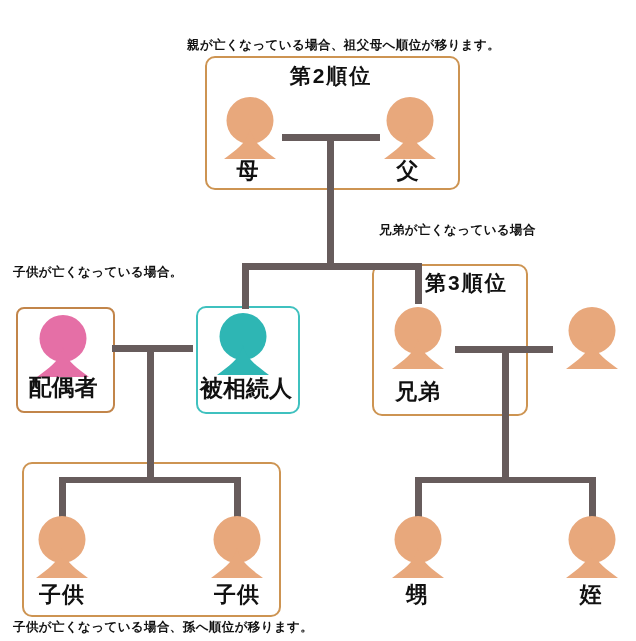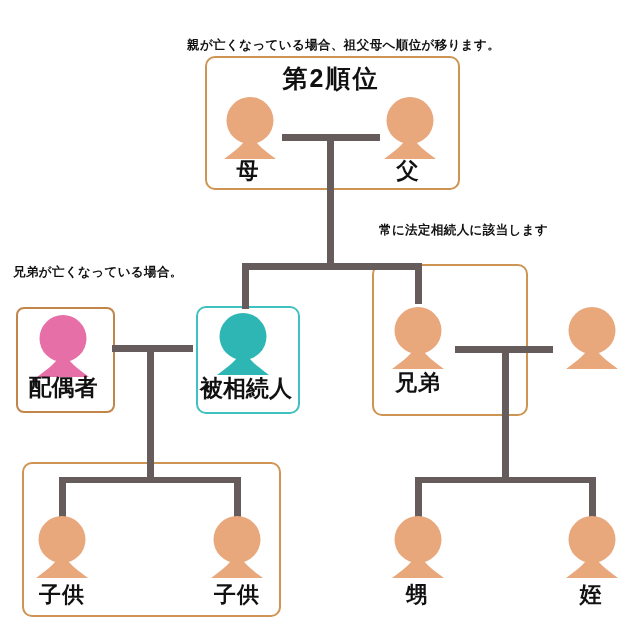--- a/index.html
+++ b/index.html
@@ -10,46 +10,47 @@
   .note{
     position:absolute;font-size:12.5px;font-weight:700;letter-spacing:.4px;
     line-height:21.5px;color:#111111;white-space:nowrap;
   }
   .gbox{
     position:absolute;border:2px solid #cd9452;border-radius:10px;background:transparent;
   }
   .sbox{position:absolute;border:2px solid #c2854a;border-radius:8px;background:transparent;}
   .dbox{position:absolute;border:2.5px solid #3fc1bf;border-radius:10px;background:transparent;}
   .rank-title{
-    position:absolute;font-size:25px;font-weight:700;letter-spacing:2px;
+    position:absolute;font-size:21px;font-weight:700;letter-spacing:2px;
     color:#111111;white-space:nowrap;
   }
   .centered{transform:translateX(-50%);}
   .ln{position:absolute;background:#675c5c;}
   .person{position:absolute;display:block;}
   .plabel{
     position:absolute;transform:translateX(-50%);font-size:22px;font-weight:700;
     letter-spacing:1px;color:#111111;white-space:nowrap;
   }
 </style>
 </head>
 <body>
 
 <div id="stage">
 
   <div class="note" style="left:187px;top:35px">親が亡くなっている場合、祖父母へ順位が移ります。</div>
 
   <div class="note" style="left:13px;top:262px">
-    <div>兄弟が亡くなっている場合。</div>
+    <div>子供が亡くなっている場合。</div>
   </div>
 
   <div class="note" style="left:379px;top:220px">
-    <div>常に法定相続人に該当します</div>
+    <div>兄弟が亡くなっている場合</div>
   </div>
 
+  <div class="note" style="left:13px;top:617px">子供が亡くなっている場合、孫へ順位が移ります。</div>
 
   <div class="gbox" style="left:205px;top:56px;width:251px;height:130px"></div>
   <div class="gbox" style="left:372px;top:264px;width:152px;height:148px"></div>
   <div class="gbox" style="left:22px;top:462px;width:255px;height:151px"></div>
   <div class="sbox" style="left:16px;top:307px;width:95px;height:102px"></div>
   <div class="dbox" style="left:196px;top:306px;width:100px;height:104px"></div>
 
   <div class="ln" style="left:282px;top:134px;width:98px;height:7px"></div>
   <div class="ln" style="left:327px;top:134px;width:7px;height:136px"></div>
   <div class="ln" style="left:242px;top:263px;width:180px;height:7px"></div>
@@ -60,20 +61,21 @@
   <div class="ln" style="left:59px;top:477px;width:182px;height:6px"></div>
   <div class="ln" style="left:59px;top:477px;width:7px;height:41px"></div>
   <div class="ln" style="left:234px;top:477px;width:7px;height:41px"></div>
   <div class="ln" style="left:455px;top:346px;width:98px;height:7px"></div>
   <div class="ln" style="left:502px;top:346px;width:7px;height:134px"></div>
   <div class="ln" style="left:415px;top:477px;width:181px;height:6px"></div>
   <div class="ln" style="left:415px;top:477px;width:7px;height:41px"></div>
   <div class="ln" style="left:589px;top:477px;width:7px;height:41px"></div>
 
   <div class="rank-title centered" style="left:331px;top:62px">第2順位</div>
+  <div class="rank-title" style="left:425px;top:269px">第3順位</div>
 
   <svg class="person" style="left:220px;top:97px" width="60" height="62" viewBox="0 0 60 62">
     <g fill="#e8a87c">
         <circle cx="30" cy="23.5" r="23.5"></circle>
         <path d="M30,32 C33,44 40,50 52,59 L56,62 L4,62 L8,59 C20,50 27,44 30,32 Z"></path>
       </g>
   </svg>
   <svg class="person" style="left:380px;top:97px" width="60" height="62" viewBox="0 0 60 62">
     <g fill="#e8a87c">
         <circle cx="30" cy="23.5" r="23.5"></circle>
@@ -126,19 +128,19 @@
     <g fill="#e8a87c">
         <circle cx="30" cy="23.5" r="23.5"></circle>
         <path d="M30,32 C33,44 40,50 52,59 L56,62 L4,62 L8,59 C20,50 27,44 30,32 Z"></path>
       </g>
   </svg>
 
   <div class="plabel" style="left:248px;top:156px">母</div>
   <div class="plabel" style="left:408px;top:156px">父</div>
   <div class="plabel" style="left:63px;top:372px;font-size:23px;letter-spacing:0">配偶者</div>
   <div class="plabel" style="left:246px;top:373px;font-size:23px;letter-spacing:0">被相続人</div>
-  <div class="plabel" style="left:418px;top:368px">兄弟</div>
+  <div class="plabel" style="left:418px;top:377px">兄弟</div>
   <div class="plabel" style="left:62px;top:580px">子供</div>
   <div class="plabel" style="left:237px;top:580px">子供</div>
   <div class="plabel" style="left:417px;top:580px">甥</div>
   <div class="plabel" style="left:591px;top:580px">姪</div>
 
 </div>
 
 </body></html>

